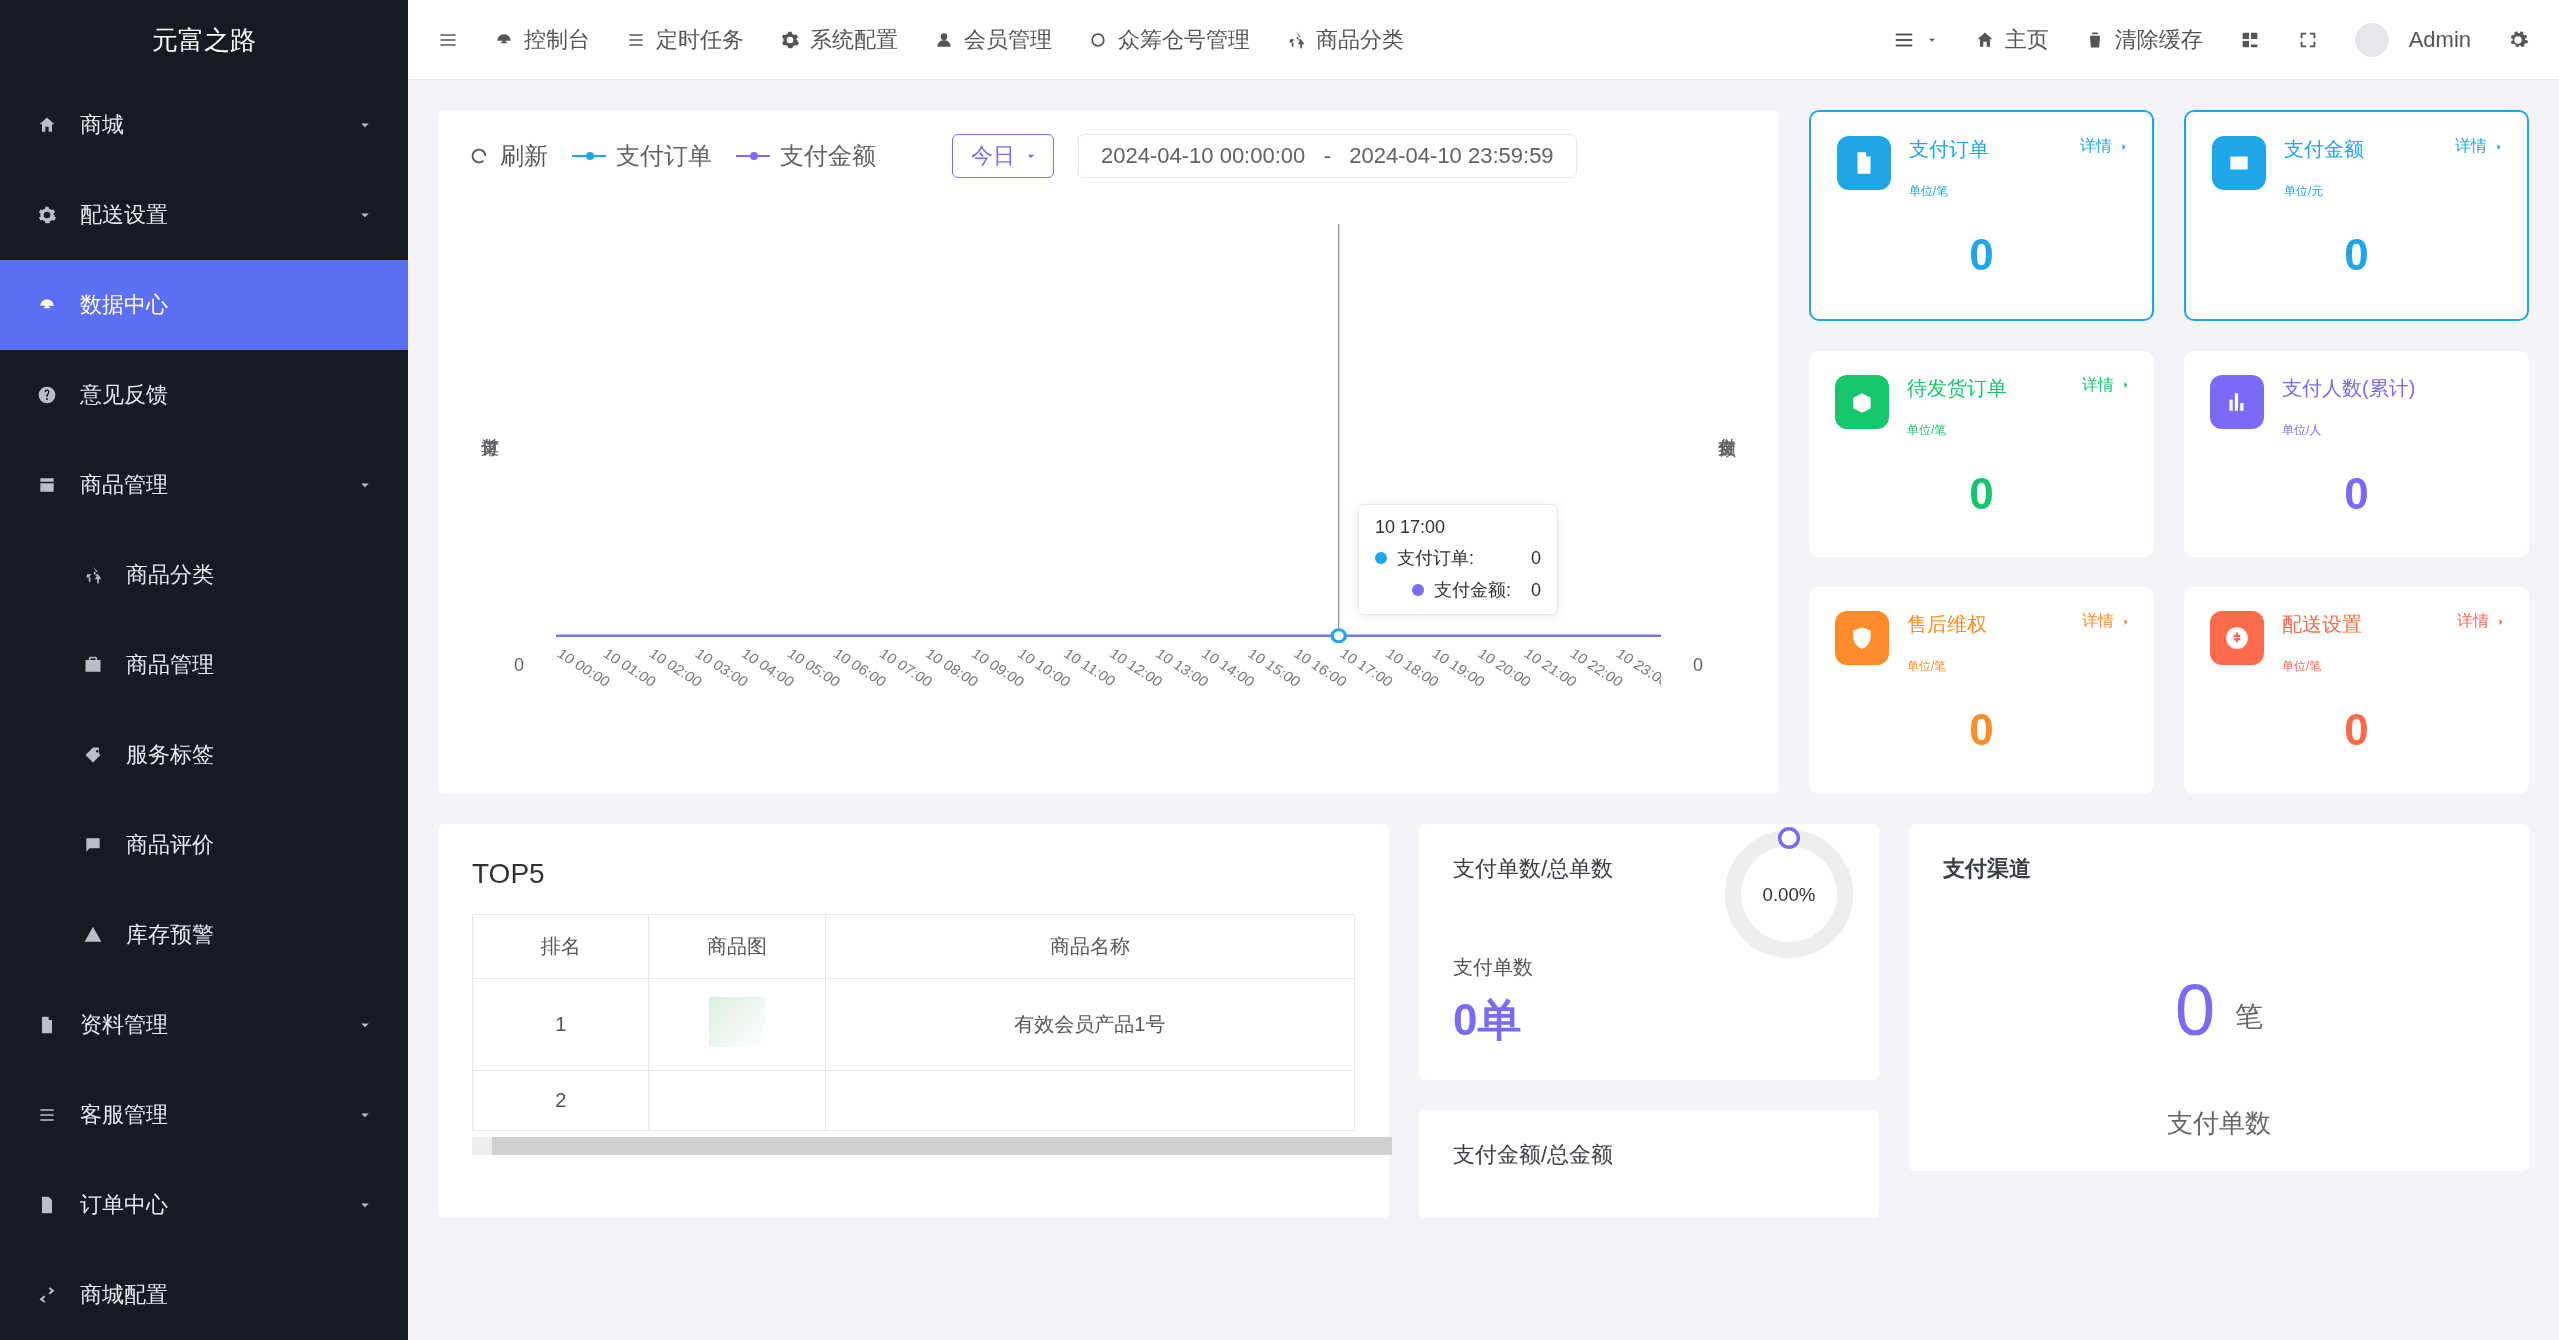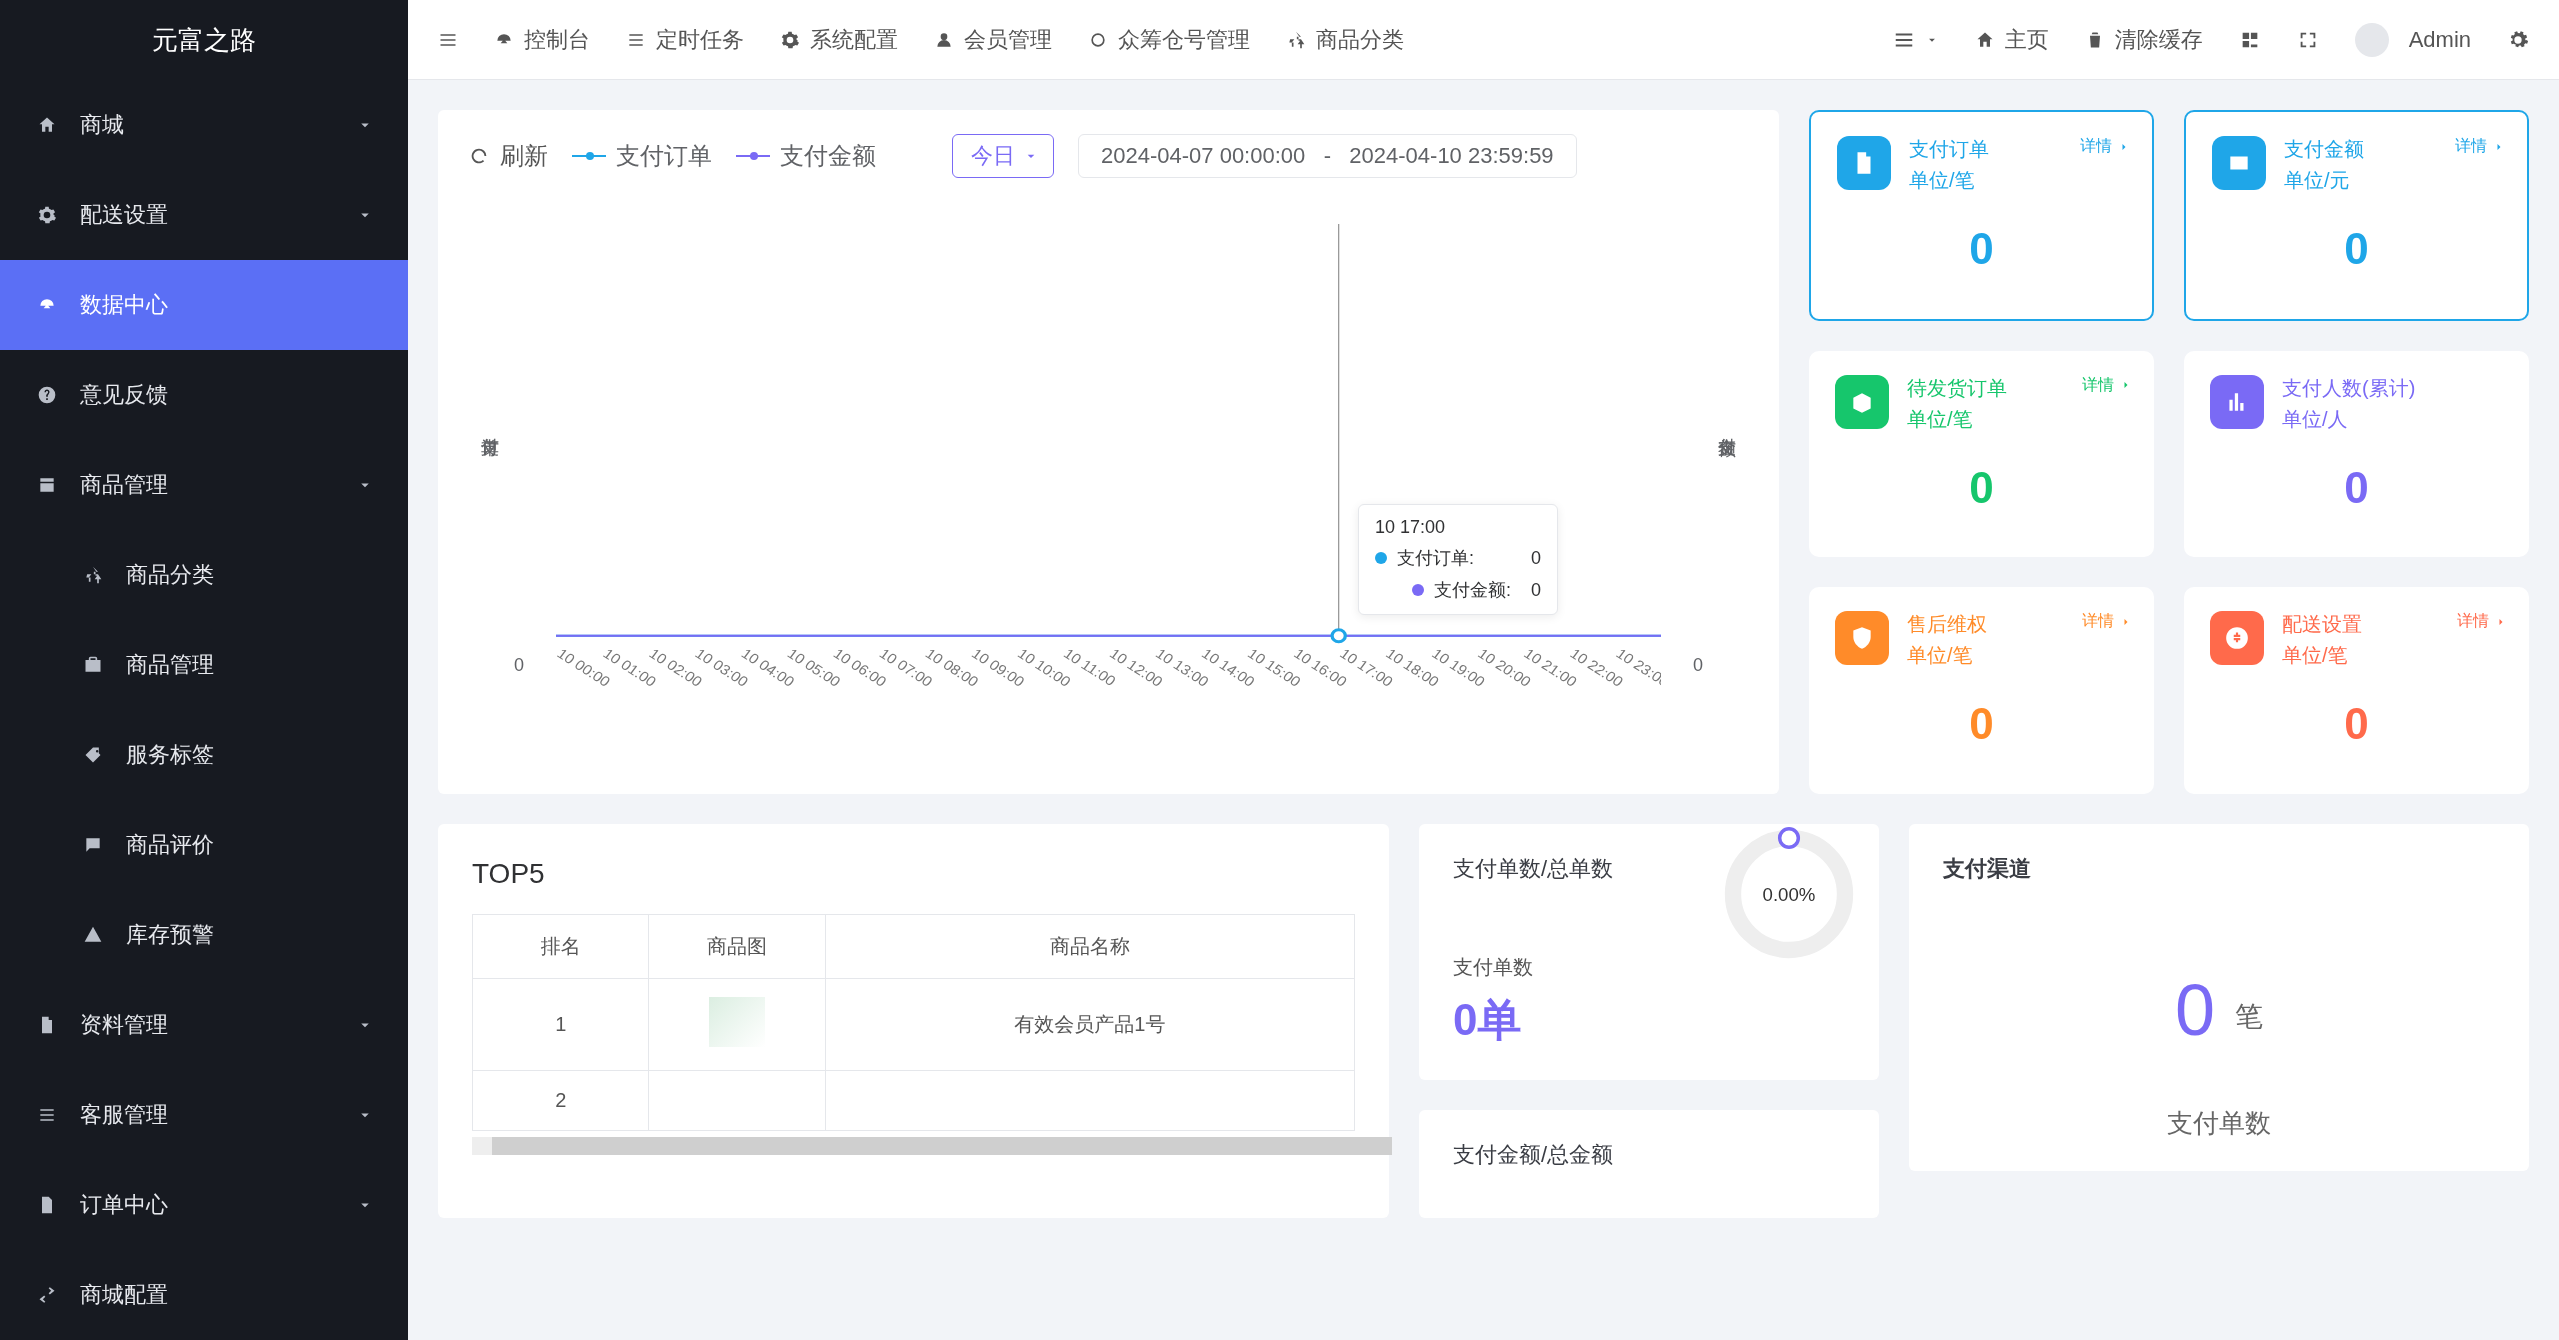--- a/index.html
+++ b/index.html
@@ -61,21 +61,21 @@
   .chart-svg{position:absolute;left:88px;right:88px;top:20px;bottom:78px;}
   
   .row{display:flex;gap:30px;align-items:stretch;}
   .stat-grid{display:grid;grid-template-columns:1fr 1fr;gap:30px;width:720px;min-width:720px;}
   .stat{background:#fff;border-radius:10px;padding:24px 26px;position:relative;}
   .stat.highlight{border:2px solid var(--blue);}
   .stat .ic{width:54px;height:54px;border-radius:12px;display:inline-flex;align-items:center;justify-content:center;color:#fff;font-size:26px;}
   .stat .hd{display:flex;gap:18px;}
   .stat .meta{flex:1;}
   .stat .title{font-size:20px;color:#444;}
-  .stat .unit{font-size:20px;margin-top:4px;}
+  .stat .unit{font-size:12px;margin-top:20px;}
   .stat .det{position:absolute;right:22px;top:24px;font-size:16px;cursor:pointer;display:inline-flex;align-items:center;gap:6px;}
   .stat .val{text-align:center;font-size:44px;font-weight:700;margin-top:30px;}
   
   .lower{display:flex;gap:30px;margin-top:30px;}
   .top5{flex:1;padding:34px;}
   .top5 h3{font-size:28px;font-weight:500;margin:0 0 24px;}
   table.tbl{width:100%;border-collapse:collapse;}
   table.tbl th,table.tbl td{border:1px solid var(--border);padding:18px 10px;text-align:center;font-size:20px;font-weight:400;color:#555;}
   table.tbl th{background:#fff;color:#555;font-weight:500;}
   .thumb{width:56px;height:50px;background:linear-gradient(135deg,#dbeee1,#fff);display:inline-block;}
@@ -377,21 +377,21 @@
             <span style="color:#606266">支付金额</span>
           </span>
           <span style="flex:0 0 28px"></span>
           <span class="today-btn">
             <span>今日</span>
             <svg width="16" height="16" viewBox="0 0 24 24">
                 <path fill="currentColor" d="M7 10l5 5 5-5z"></path>
               </svg>
           </span>
           <span class="date-range">
-            <span>2024-04-07 00:00:00</span>
+            <span>2024-04-10 00:00:00</span>
             &nbsp;&nbsp;<span>-</span>&nbsp;&nbsp;
             <span>2024-04-10 23:59:59</span>
           </span>
         </div>
 
         <div class="chart-body">
           <span class="ylab left">支付订单</span>
           <span class="ylab right">支付金额</span>
           <span class="axis-zero-l">0</span>
           <span class="axis-zero-r">0</span>

